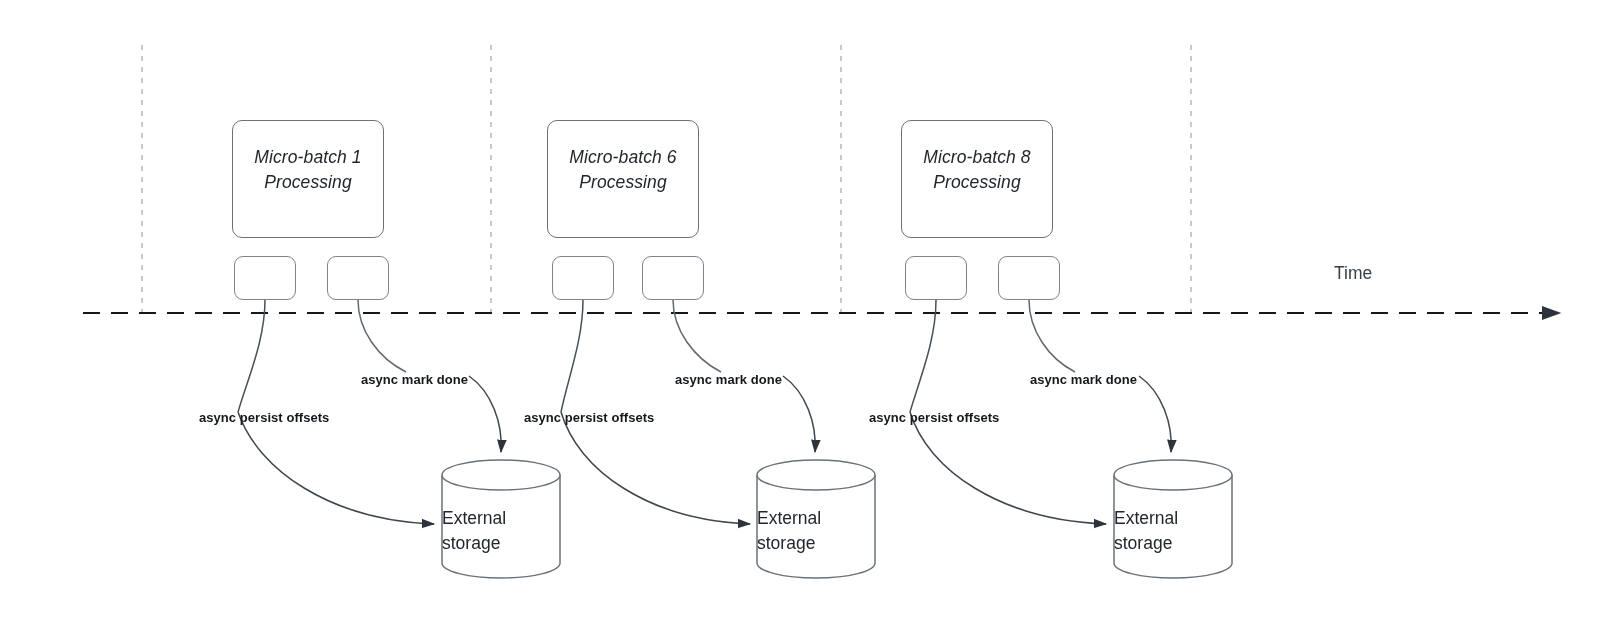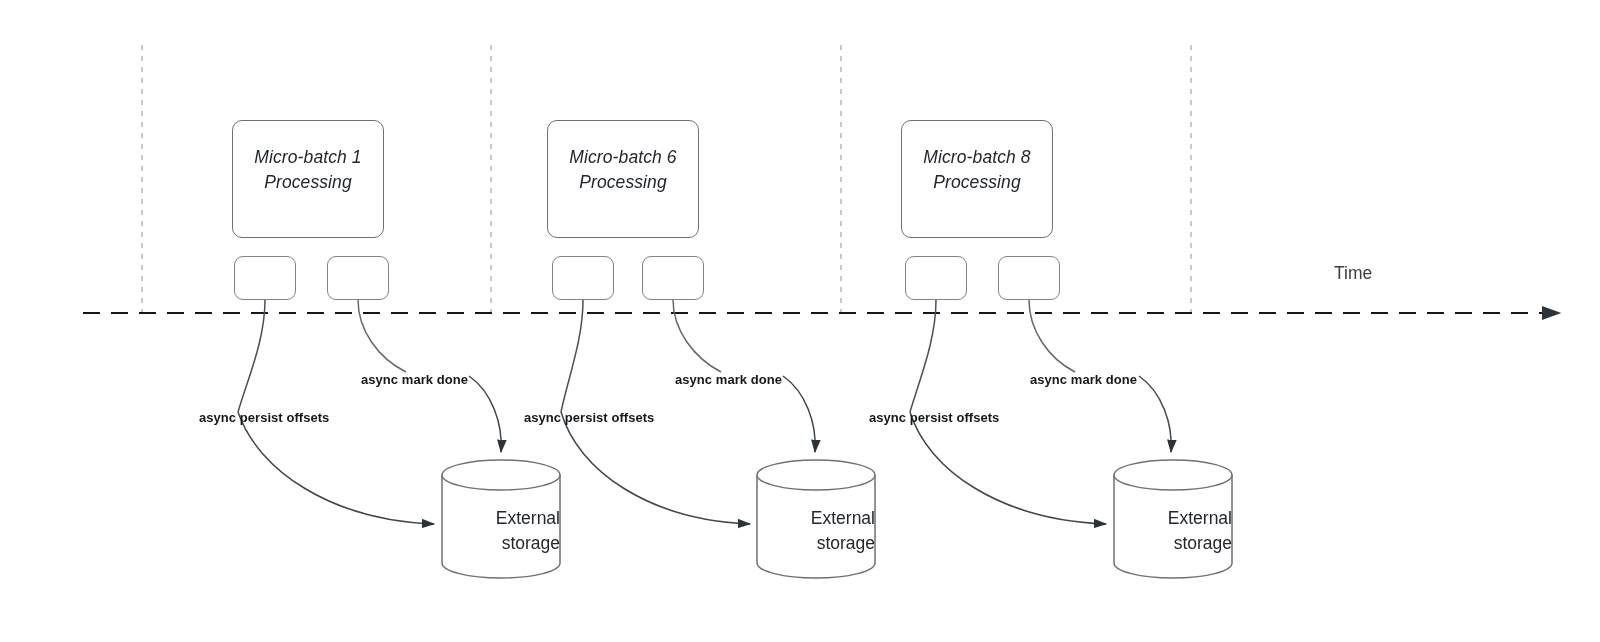--- a/index.html
+++ b/index.html
@@ -19,21 +19,21 @@
   .mb-label {
     font-size:17.5px; line-height:25px; text-align:center;
     color:#22272e; white-space:pre-line; letter-spacing:.1px;
   }
   .tick-box {
     position:absolute; width:62px; height:44px;
     border:1.4px solid #7d848b; border-radius:9px; background:#fff;
     box-sizing:border-box;
   }
   .store-text {
-    position:absolute; width:118px; text-align:right;
+    position:absolute; width:118px; text-align:left;
     font-size:17.5px; line-height:25px; color:#22272e; white-space:pre-line;
   }
   .edge-label {
     position:absolute; font-size:13px; font-weight:bold;
     color:#14181d; white-space:nowrap; letter-spacing:.05px;
   }
   .time-label {
     position:absolute; font-size:17.5px; color:#3a4047; white-space:nowrap;
   }
 </style>

